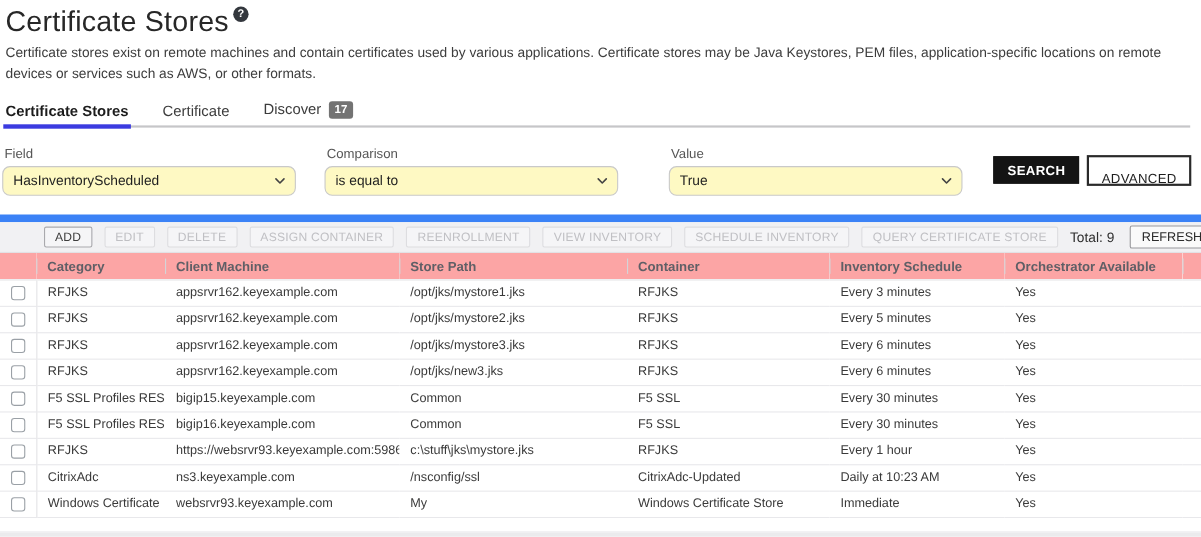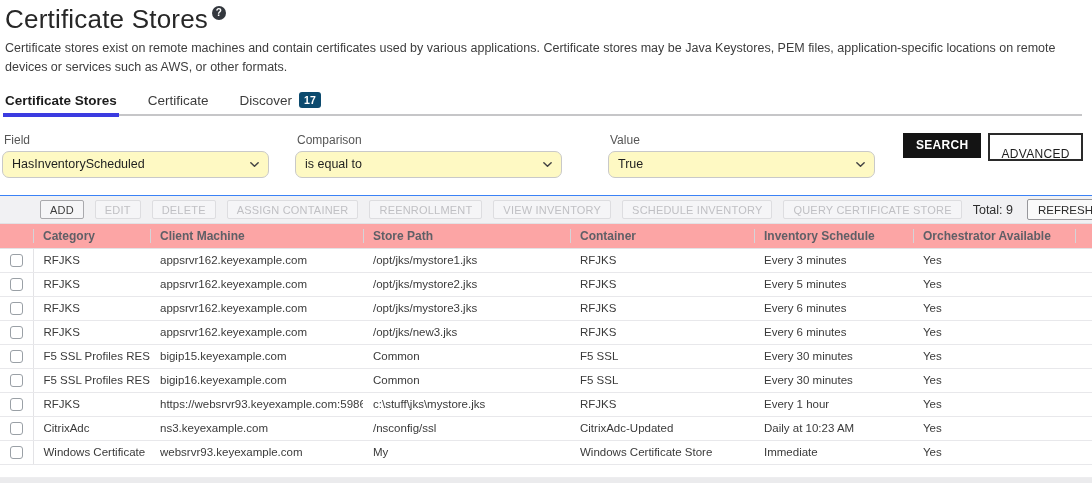--- a/index.html
+++ b/index.html
@@ -17,43 +17,43 @@
   .desc { font-size:12.5px; color:#3d3d3d; line-height:1.55; margin-top:4px; max-width:1075px; }
 
   
   .tabs { position:relative; margin:14px 0 0 5px; height:24px; display:flex; align-items:flex-end; }
   .tabs::after { content:""; position:absolute; left:0; right:10px; bottom:0; height:2px; background:#c6c6c8; }
   .tab { position:relative; margin-right:31px; font-size:13.5px; color:#3c3c3c;
     padding-bottom:8px; cursor:pointer; white-space:nowrap; z-index:1; }
   .tab.active { font-weight:700; color:#1c1c1c; }
   .tab.active::after { content:""; position:absolute; left:-2px; right:-2px; bottom:-1px; height:4px;
     background:var(--accent); z-index:2; }
-  .tab-badge { display:inline-block; background:#0c4a6e; color:#fff; font-size:10.5px; font-weight:700;
+  .tab-badge { display:inline-block; background:#737373; color:#fff; font-size:10.5px; font-weight:700;
     border-radius:3px; padding:2px 5px; margin-left:7px; vertical-align:1px; }
 
   
-  .search-bar { margin:17px 0 0 2px; display:flex; align-items:flex-start; }
+  .search-bar { margin:17px 0 0 2px; display:flex; align-items:center; }
   .fgroup { display:flex; flex-direction:column; }
   .fgroup label { font-size:12px; color:#565656; margin:0 0 4px 2px; }
   .selwrap { position:relative; }
   .selwrap select { appearance:none; -webkit-appearance:none; width:267px; height:27px;
     border:1px solid #c9c9c9; border-radius:7px; background:#fef9c3; font-size:12.5px; color:#1f1f1f;
     padding:0 26px 0 9px; font-family:"Liberation Sans", sans-serif; cursor:pointer; }
   .selwrap .chev { position:absolute; right:9px; top:8px; width:11px; height:11px; pointer-events:none; }
   .gap1 { width:26px; } .gap2 { width:46px; } .gap3 { width:28px; }
   .btn-search { height:25px; margin-bottom:1px; padding:0 12px; background:#141414; color:#fff;
     border:1px solid #141414; font-size:12px; font-weight:700; letter-spacing:.3px; cursor:pointer;
     font-family:"Liberation Sans", sans-serif; }
   .btn-advanced { height:25px; margin:0 0 1px 7px; padding:12px 11px; background:#fff; color:#1d1d1d;
     border:2px solid #2a2a2a; font-size:12px; font-weight:400; letter-spacing:.3px; cursor:pointer;
     font-family:"Liberation Sans", sans-serif; }
 
   
   .grid { position:absolute; left:0; right:0; top:195px; bottom:0;
-    border-top:1px solid #3b82f6; }
+    border-top:7px solid #3b82f6; }
   .toolbar { height:28px; background:#f1f1f3; border-bottom:1px solid #e2e2e5;
     display:flex; align-items:center; padding:0 4px 0 40px; }
   .tbtn { height:19px; padding:0 9px; margin-right:11px; font-size:11px; letter-spacing:.2px;
     background:#f5f5f7; border:1px solid; border-radius:2px; cursor:pointer;
     font-family:"Liberation Sans", sans-serif; white-space:nowrap; }
   .tbtn.on  { color:#3c3c3c; border-color:#a9a9ad; }
   .tbtn.off { color:#c0c0c4; border-color:#dddde0; }
   .toolbar .spacer { flex:1; }
   .total { font-size:12.5px; color:#2e2e2e; margin-right:14px; white-space:nowrap; }
   .btn-refresh { height:21px; padding:0 10px; font-size:11.5px; color:#2c2c2c; background:#fafafa;

